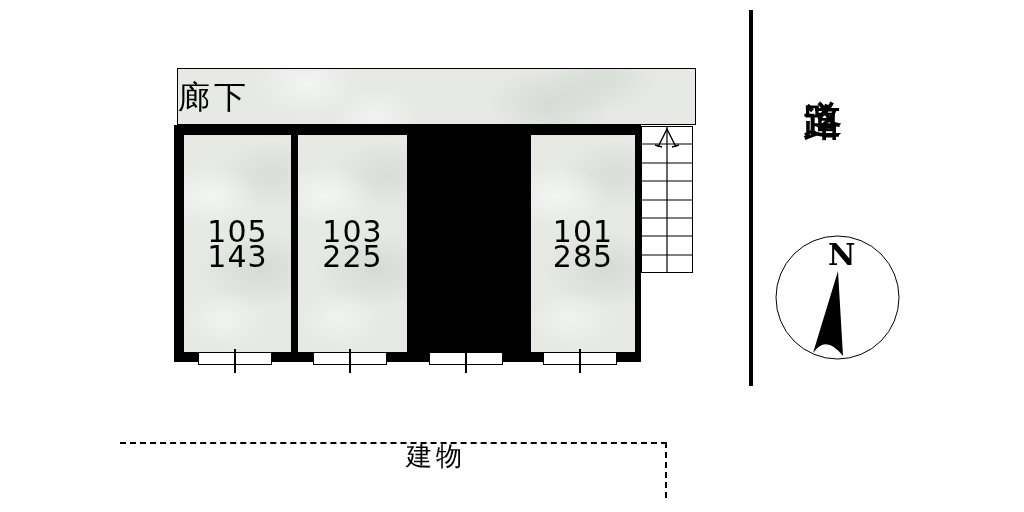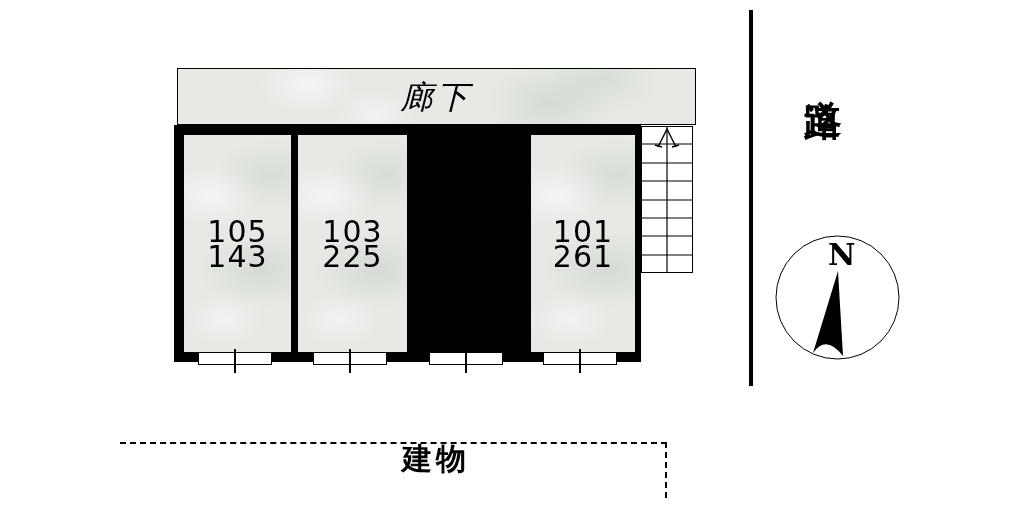--- a/index.html
+++ b/index.html
@@ -12,21 +12,21 @@
     background-image:
       radial-gradient(ellipse 70px 45px at 25% 28%, rgba(255,255,255,0.55), rgba(255,255,255,0) 70%),
       radial-gradient(ellipse 90px 55px at 72% 62%, rgba(176,186,178,0.30), rgba(176,186,178,0) 70%),
       radial-gradient(ellipse 60px 40px at 38% 85%, rgba(255,255,255,0.45), rgba(255,255,255,0) 70%),
       radial-gradient(ellipse 80px 50px at 82% 18%, rgba(176,186,178,0.25), rgba(176,186,178,0) 70%);
   }
   
   .corridor{
     position:absolute;left:177px;top:68px;width:519px;height:57px;
     border:1px solid #000;box-sizing:border-box;
-    display:flex;align-items:center;justify-content:center;font-style:italic;
+    display:flex;align-items:center;justify-content:flex-start;
   }
   .corridor-label{font-size:32px;letter-spacing:4px;line-height:1;}
   
   .block{position:absolute;left:174px;top:125px;width:467px;height:237px;background:#000;}
   .room{position:absolute;top:10px;height:217px;display:flex;align-items:center;justify-content:center;}
   .room-label{text-align:center;font-size:30px;line-height:25px;letter-spacing:1px;}
   
   .window{
     position:absolute;top:352px;width:74px;height:13px;background:#fff;
     border:1px solid #000;box-sizing:border-box;
@@ -45,21 +45,21 @@
     writing-mode:vertical-rl;text-orientation:upright;
     font-size:38px;font-weight:bold;line-height:1.1;letter-spacing:2px;
   }
   
   .compass{position:absolute;left:774px;top:234px;width:127px;height:127px;}
   
   .dash-h{position:absolute;left:120px;top:442px;width:547px;height:0;border-top:2px dashed #000;}
   .dash-v{position:absolute;left:665px;top:442px;width:0;height:56px;border-left:2px dashed #000;}
   .building-label{
     position:absolute;left:286px;top:442px;width:300px;text-align:center;
-    font-size:30px;font-weight:bold;line-height:1.1;letter-spacing:4px;
+    font-size:26px;font-weight:normal;line-height:1.1;letter-spacing:4px;
   }
 </style>
 </head>
 <body>
 
 <div class="canvas">
 
   <div class="corridor floor">
     <span class="corridor-label">廊下</span>
   </div>
@@ -73,21 +73,21 @@
     </div>
     <div class="room floor" style="left:124px;width:109px">
       <div class="room-label">
         <div>103</div>
         <div>225</div>
       </div>
     </div>
     <div class="room floor" style="left:357px;width:104px">
       <div class="room-label">
         <div>101</div>
-        <div>261</div>
+        <div>285</div>
       </div>
     </div>
   </div>
 
   <div class="window" style="left:198px">
     <div class="window-tick"></div>
   </div>
   <div class="window" style="left:313px">
     <div class="window-tick"></div>
   </div>

